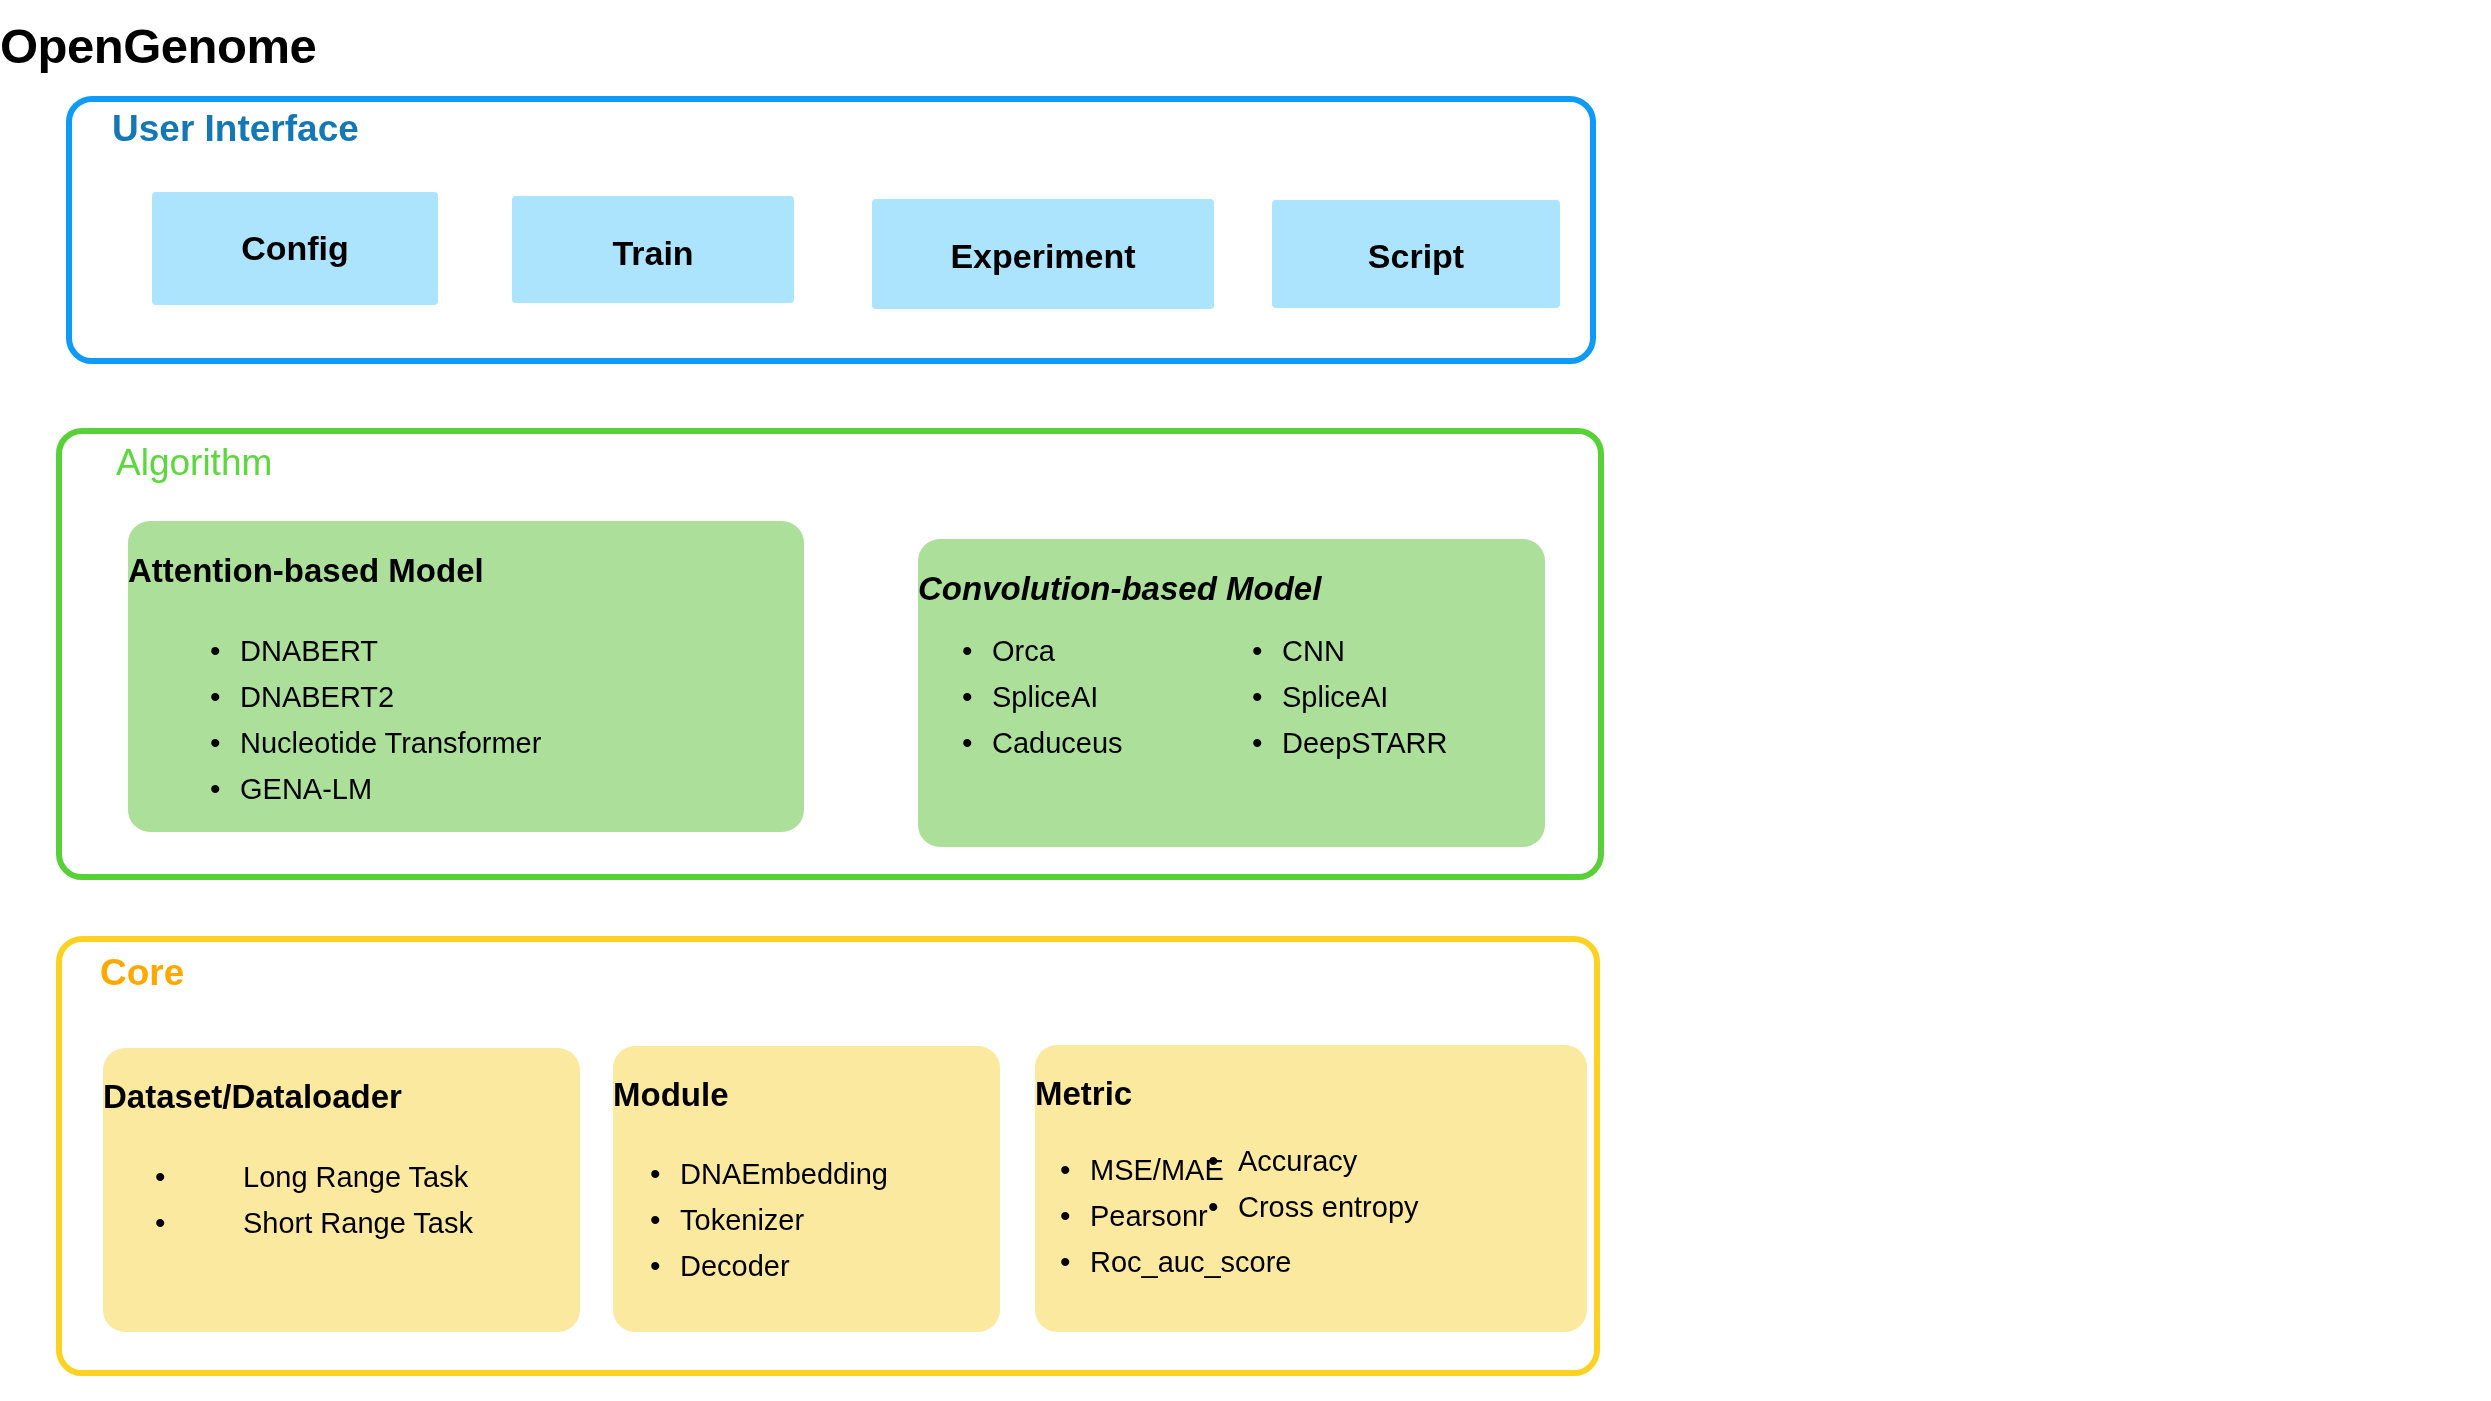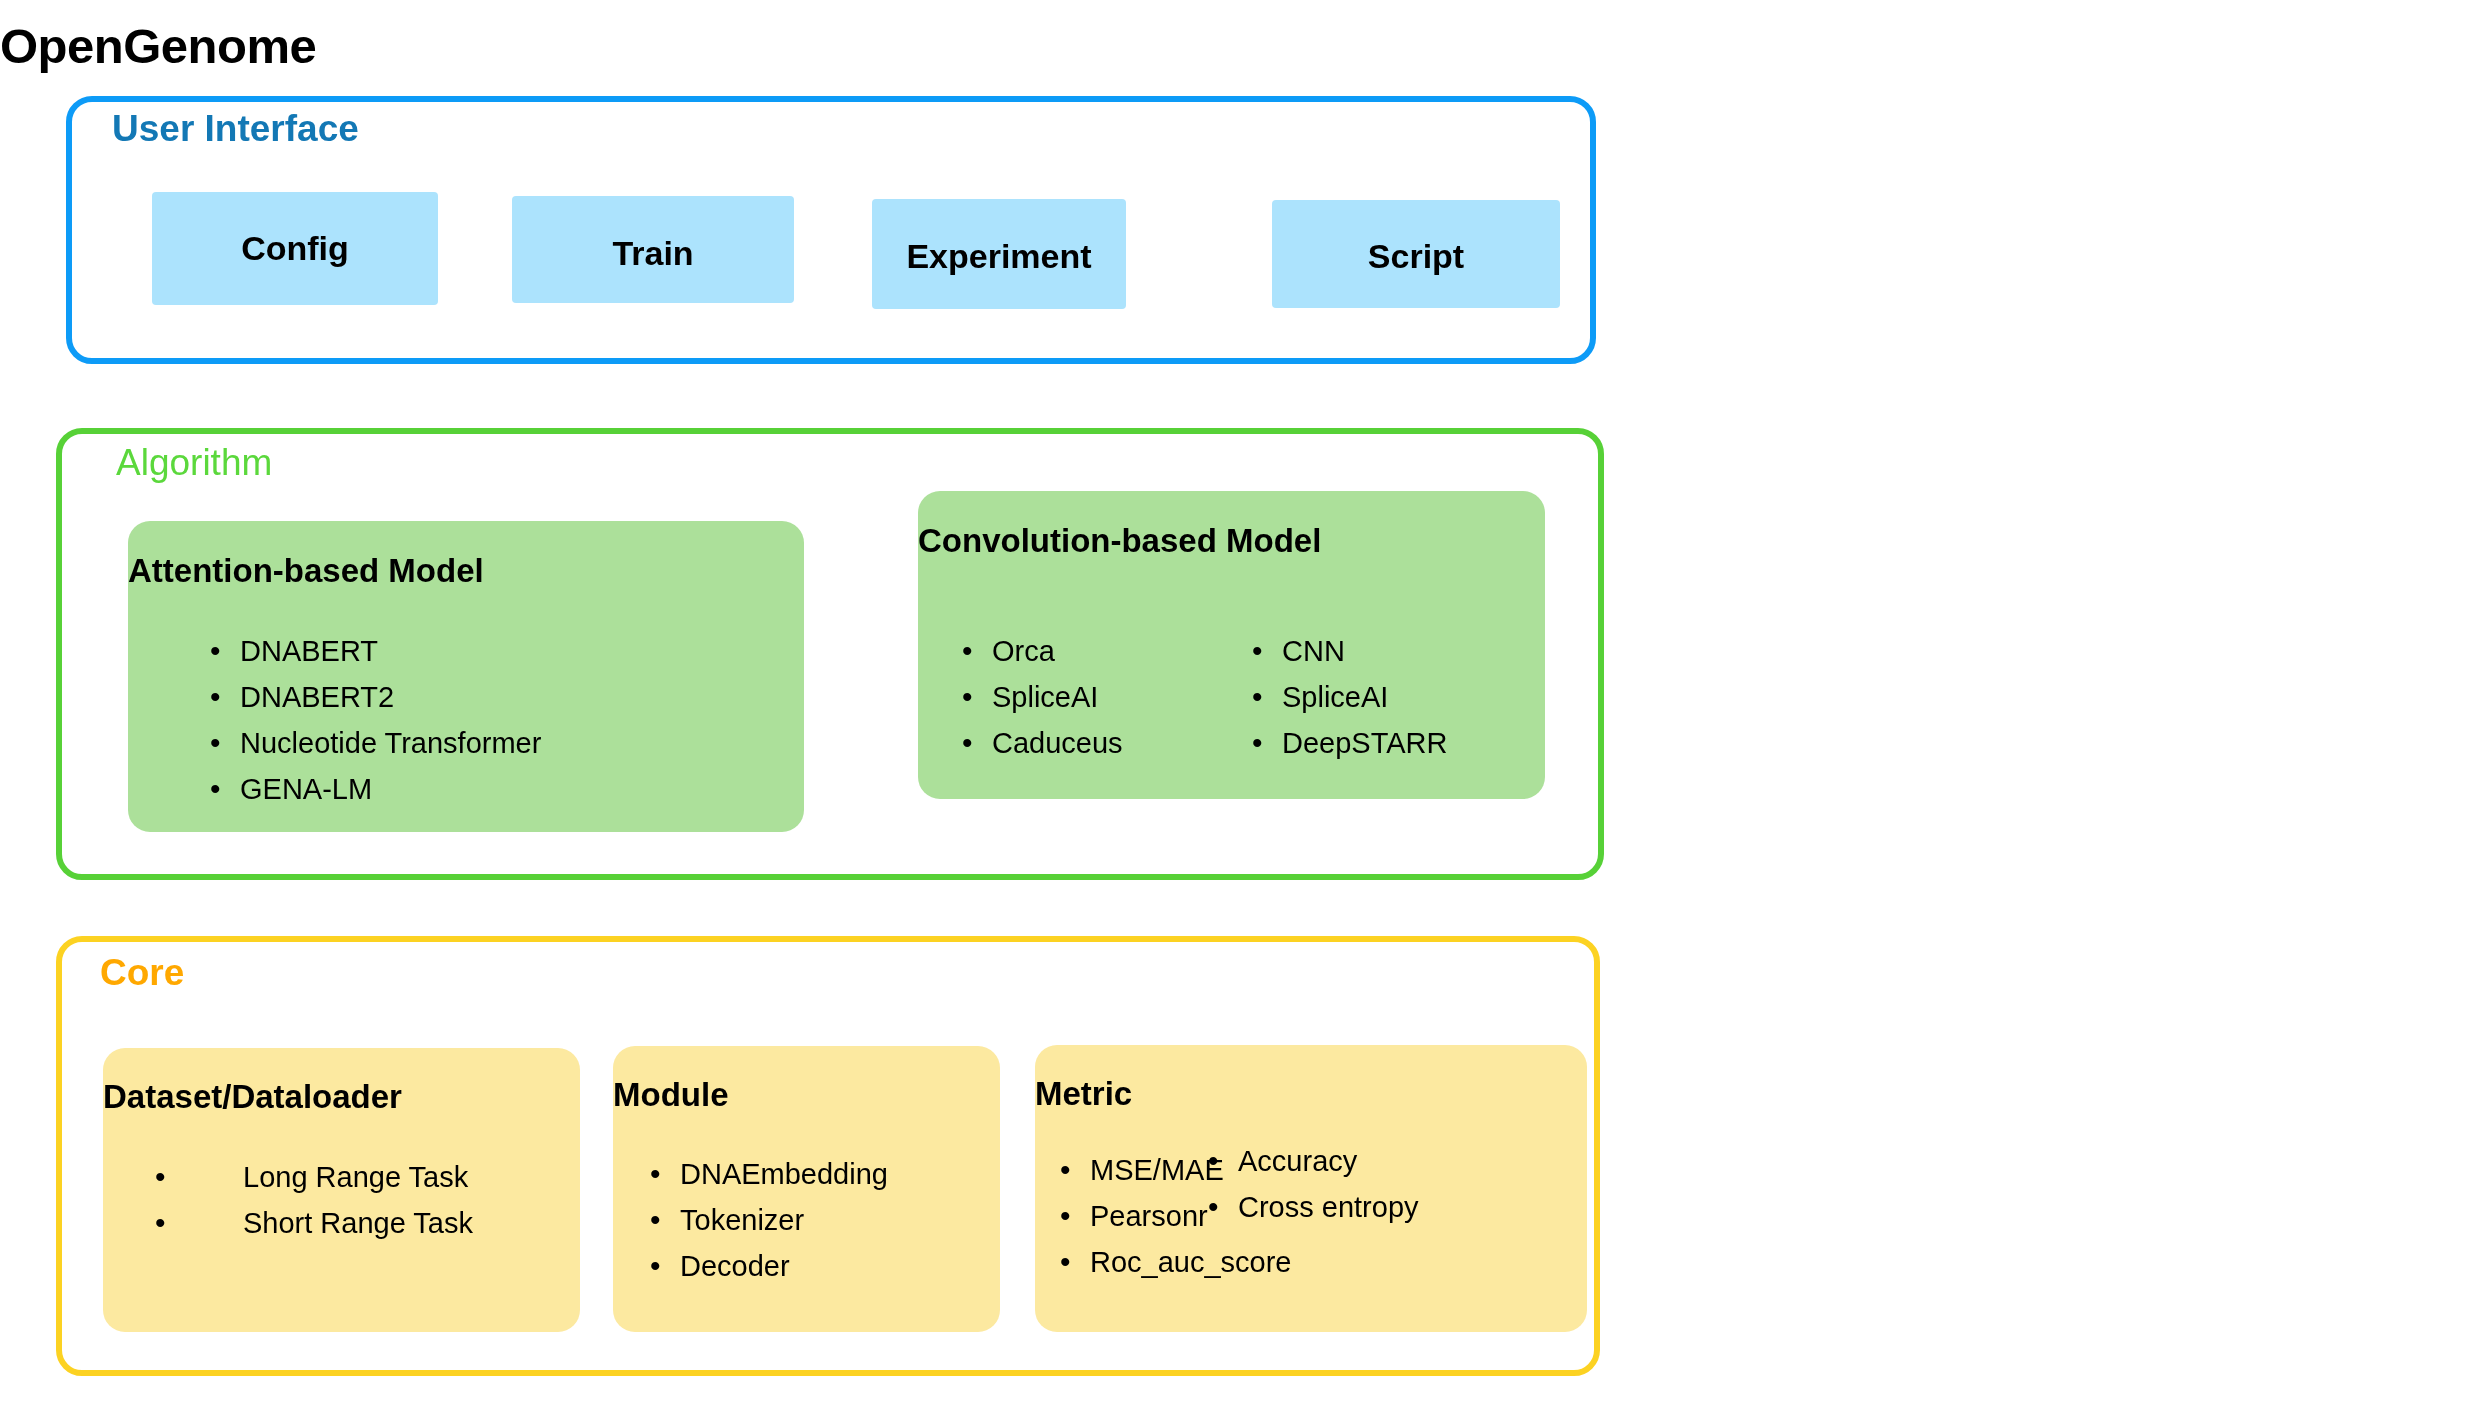--- a/index.html
+++ b/index.html
@@ -84,29 +84,29 @@
     font-size: 34px;
     font-weight: bold;
     color: #000000;
     white-space: nowrap;
   }
 
   .btn.b0 { left: 152px;  top: 192px; width: 286px; height: 113px; }
   .btn.b0 .btn-label { top: 37px; }
   .btn.b1 { left: 512px;  top: 196px; width: 282px; height: 107px; }
   .btn.b1 .btn-label { top: 38px; }
-  .btn.b2 { left: 872px;  top: 199px; width: 254px; height: 110px; }
+  .btn.b2 { left: 872px;  top: 199px; width: 342px; height: 110px; }
   .btn.b2 .btn-label { top: 38px; }
   .btn.b3 { left: 1250px; top: 200px; width: 288px; height: 108px; margin-left: 22px; }
   .btn.b3 .btn-label { top: 37px; }
 
   
   .card.green { background: #ace09a; }
   .card.g0 { left: 128px; top: 521px; width: 676px; height: 311px; }
-  .card.g1 { left: 918px; top: 491px; width: 627px; height: 308px; }
+  .card.g1 { left: 918px; top: 539px; width: 627px; height: 308px; font-style: italic; }
   .card.green .card-title { top: 31px; }
 
   
   .card.yellow { background: #fce9a0; }
   .card.y0 { left: 103px;  top: 1048px; width: 477px; height: 284px; }
   .card.y1 { left: 613px;  top: 1046px; width: 387px; height: 286px; }
   .card.y2 { left: 1035px; top: 1045px; width: 552px; height: 287px; padding-left: 12px; }
   .card.yellow .card-title { top: 30px; }
 
   

